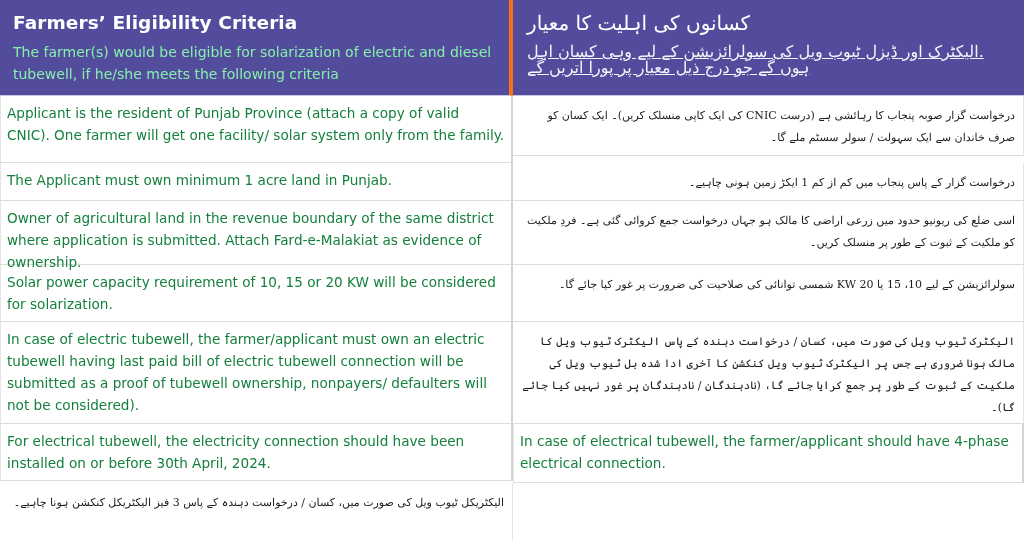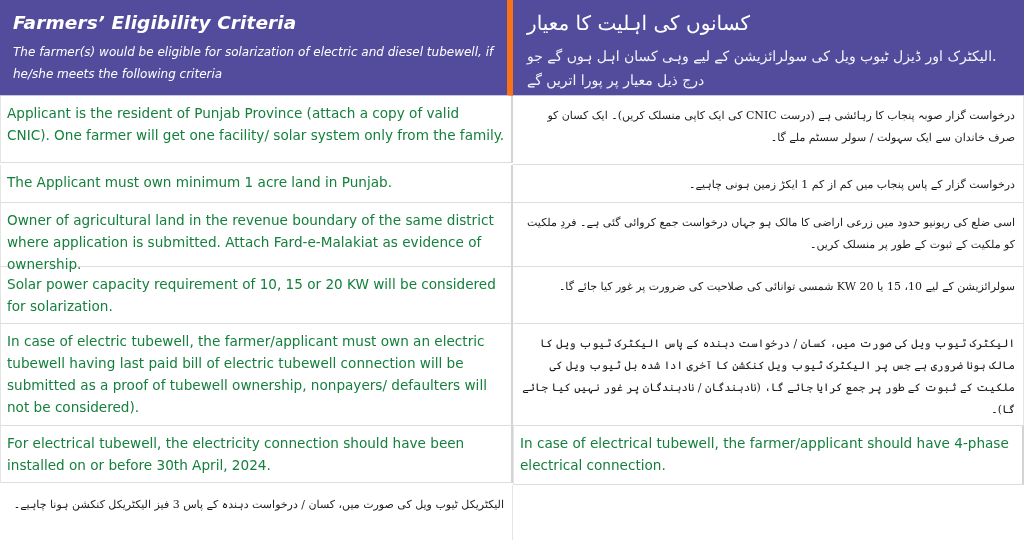--- a/index.html
+++ b/index.html
@@ -10,47 +10,48 @@
     width: 1024px;
     display: grid;
     grid-template-columns: 513px 511px;
   }
   .hdr-cell {
     background: #534c9c;
     color: #ffffff;
     height: 96px;
     border-bottom: 1px solid #c9c6e0;
   }
-  .hdr-en { padding: 12px 13px 8px 13px; border-right: 6px solid #f97316; font-style: italic; }
+  .hdr-en { padding: 12px 13px 8px 13px; border-right: 4px solid #f97316; }
   .hdr-ur { padding: 12px 14px 0 14px; direction: rtl; text-align: left; }
   .hdr-title {
     font-size: 18.5px;
     font-weight: bold;
     line-height: 22px;
     margin-bottom: 8px;
     letter-spacing: 0.1px;
   }
   .hdr-sub {
-    font-size: 12px;
+    font-size: 14px;
     line-height: 21.5px;
-    color: #ffffff;
+    color: #86efac;
   }
   .hdr-ur .hdr-title {
     font-family: "DejaVu Serif", serif;
     font-size: 20px;
     font-weight: normal;
     line-height: 26px;
     margin-bottom: 8px;
     margin-top: -2px;
   }
   .hdr-ur .hdr-sub {
     font-family: "DejaVu Serif", serif;
-    font-size: 14px;
-    line-height: 24px;
+    font-size: 16px;
+    line-height: 16px;
     color: #f4f3fa;
+    text-decoration: underline;
   }
 
   .cell {
     border-bottom: 1px solid #dddddd;
     font-size: 13.6px;
     line-height: 22px;
     color: #15803d;
   }
   .cell-en {
     padding: 6px 6px 0 6px;
@@ -75,21 +76,21 @@
   <div class="hdr-cell hdr-en">
     <div class="hdr-title">Farmers’ Eligibility Criteria</div>
     <div class="hdr-sub">The farmer(s) would be eligible for solarization of electric and diesel tubewell, if he/she meets the following criteria</div>
   </div>
   <div class="hdr-cell hdr-ur">
     <div class="hdr-title">کسانوں کی اہلیت کا معیار</div>
     <div class="hdr-sub">.الیکٹرک اور ڈیزل ٹیوب ویل کی سولرائزیشن کے لیے وہی کسان اہل ہوں گے جو درج ذیل معیار پر پورا اتریں گے</div>
   </div>
 
   <div class="cell cell-en" style="height:67px">Applicant is the resident of Punjab Province (attach a copy of valid CNIC). One farmer will get one facility/ solar system only from the family.</div>
-  <div class="cell cell-ur" style="height:69px">درخواست گزار صوبہ پنجاب کا رہائشی ہے (درست CNIC کی ایک کاپی منسلک کریں)۔ ایک کسان کو صرف خاندان سے ایک سہولت / سولر سسٹم ملے گا۔</div>
+  <div class="cell cell-ur" style="height:60px">درخواست گزار صوبہ پنجاب کا رہائشی ہے (درست CNIC کی ایک کاپی منسلک کریں)۔ ایک کسان کو صرف خاندان سے ایک سہولت / سولر سسٹم ملے گا۔</div>
 
   <div class="cell cell-en" style="height:38px">The Applicant must own minimum 1 acre land in Punjab.</div>
   <div class="cell cell-ur" style="height:38px">درخواست گزار کے پاس پنجاب میں کم از کم 1 ایکڑ زمین ہونی چاہیے۔</div>
 
   <div class="cell cell-en" style="height:64px">Owner of agricultural land in the revenue boundary of the same district where application is submitted. Attach Fard-e-Malakiat as evidence of ownership.</div>
   <div class="cell cell-ur" style="height:64px">اسی ضلع کی ریونیو حدود میں زرعی اراضی کا مالک ہو جہاں درخواست جمع کروائی گئی ہے۔ فردِ ملکیت کو ملکیت کے ثبوت کے طور پر منسلک کریں۔</div>
 
   <div class="cell cell-en" style="height:57px">Solar power capacity requirement of 10, 15 or 20 KW will be considered for solarization.</div>
   <div class="cell cell-ur" style="height:57px">سولرائزیشن کے لیے 10، 15 یا 20 KW شمسی توانائی کی صلاحیت کی ضرورت پر غور کیا جائے گا۔</div>
 

